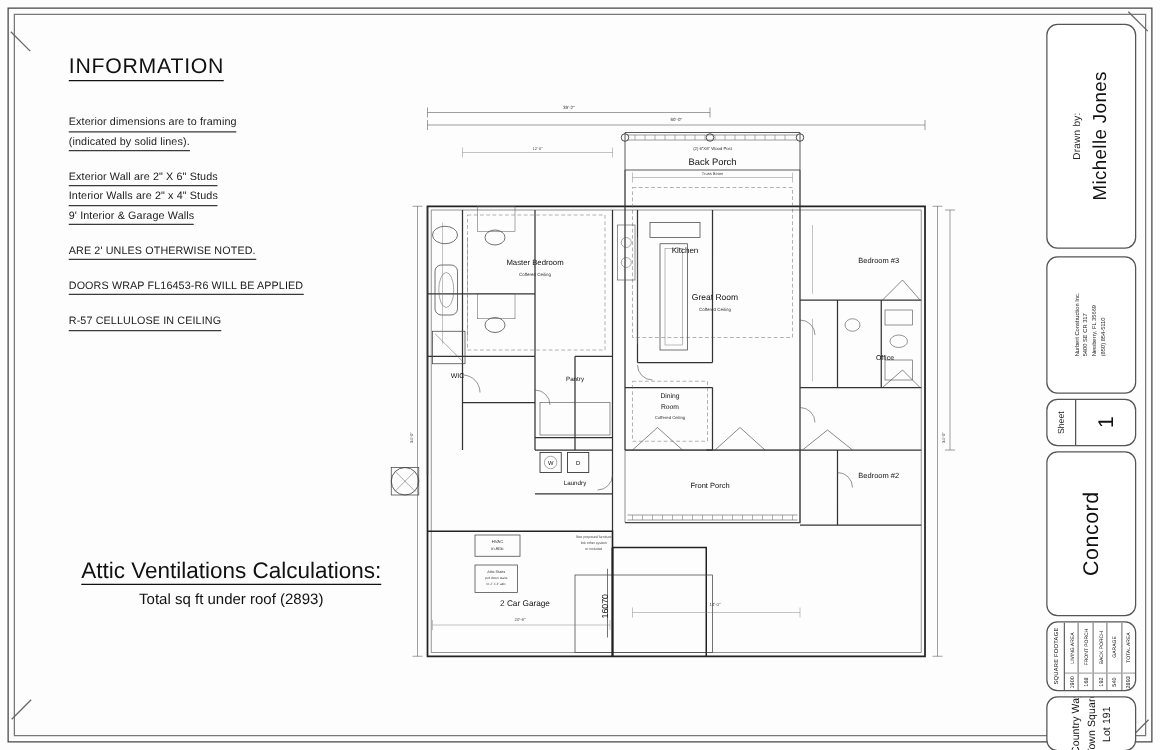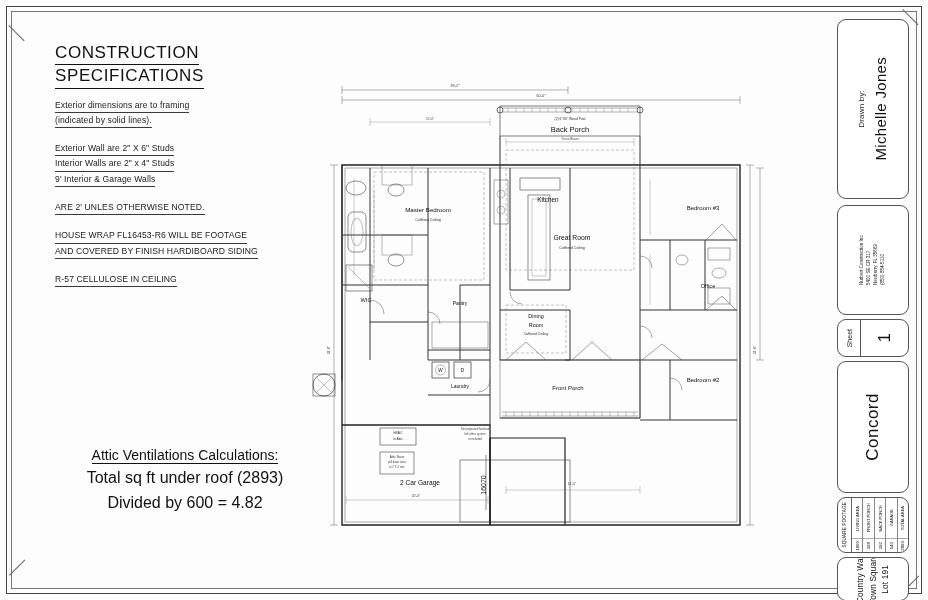--- a/index.html
+++ b/index.html
@@ -19,23 +19,23 @@
   .spec-title{font-family:"Liberation Sans", sans-serif;font-size:17px;
      letter-spacing:.6px;line-height:1.25;color:#111;}
   .spec-title span{display:block;border-bottom:1px solid #111;width:fit-content;padding-bottom:1px;}
   .spec-block{margin-top:14px;}
   .spec-line{font-size:8.6px;line-height:1.55;color:#1b1b1b;
      border-bottom:1px solid #3a3a3a;width:fit-content;padding-bottom:0px;
      margin-bottom:1px;letter-spacing:.1px;}
 
   
   #attic{position:absolute;left:60px;top:446px;width:250px;text-align:center;}
-  .attic-h{font-size:14px;color:#111;border-bottom:1px solid #111;
+  .attic-h{font-size:18px;color:#111;border-bottom:1px solid #111;
      display:inline-block;padding-bottom:0px;}
-  .attic-l{font-size:16px;color:#111;margin-top:3px;line-height:1.35;}
+  .attic-l{font-size:12px;color:#111;margin-top:3px;line-height:1.35;}
 
   
   #plan{position:absolute;left:310px;top:60px;width:510px;height:490px;}
   #plan svg{display:block;}
   .rlab{font-family:"Liberation Sans", sans-serif;fill:#111;}
 
   
   #title-block{position:absolute;right:13px;top:13px;width:82px;height:574px;}
   .tb-cell{position:absolute;left:4px;width:72px;border:1px solid #555;
      border-radius:9px;background:#fff;box-sizing:border-box;overflow:hidden;}
@@ -82,53 +82,50 @@
 
   <div class="border-outer"></div>
   <div class="border-inner"></div>
   <div class="diag" style="left:9px;top:25px;transform:rotate(45deg);transform-origin:left top;"></div>
   <div class="diag" style="left:903px;top:9px;transform:rotate(45deg);transform-origin:left top;"></div>
   <div class="diag" style="left:9px;top:575px;transform:rotate(-45deg);transform-origin:left top;"></div>
   <div class="diag" style="left:903px;top:591px;transform:rotate(-45deg);transform-origin:left top;"></div>
 
   <div id="spec-col">
     <div class="spec-title">
-      <span>CONSTRUCTION</span>
-      <span>SPECIFICATIONS</span>
-    </div>
-
-    <div class="spec-block" style="margin-top:10px;">
+      <span>INFORMATION</span>
+    </div>
+
+    <div class="spec-block" style="margin-top:26px;">
       <div class="spec-line">Exterior dimensions are to framing</div>
       <div class="spec-line">(indicated by solid lines).</div>
     </div>
 
     <div class="spec-block">
       <div class="spec-line">Exterior Wall are 2" X 6" Studs</div>
       <div class="spec-line">Interior Walls are 2" x 4" Studs</div>
       <div class="spec-line">9' Interior &amp; Garage Walls</div>
     </div>
 
     <div class="spec-block">
       <div class="spec-line">ARE 2' UNLES OTHERWISE NOTED.</div>
     </div>
 
     <div class="spec-block">
-      <div class="spec-line">HOUSE WRAP FL16453-R6 WILL BE FOOTAGE</div>
-      <div class="spec-line">AND COVERED BY FINISH HARDIBOARD SIDING</div>
+      <div class="spec-line">DOORS WRAP FL16453-R6 WILL BE APPLIED</div>
     </div>
 
     <div class="spec-block">
       <div class="spec-line">R-57 CELLULOSE IN CEILING</div>
     </div>
   </div>
 
   <div id="attic">
     <div><span class="attic-h">Attic Ventilations Calculations:</span></div>
     <div class="attic-l">Total sq ft under roof (2893)</div>
-    <div class="attic-l">Divided by 600 = 4.82</div>
   </div>
 
   <div id="plan">
   <svg width="510" height="490" viewBox="0 0 510 490" xmlns="http://www.w3.org/2000/svg">
     <defs>
       <pattern id="hatch" width="4" height="4" patternUnits="userSpaceOnUse">
         <path d="M0,4 l4,-4" stroke="#555" stroke-width=".4"></path>
       </pattern>
     </defs>
     <g stroke="#333" fill="none" stroke-width="1">

